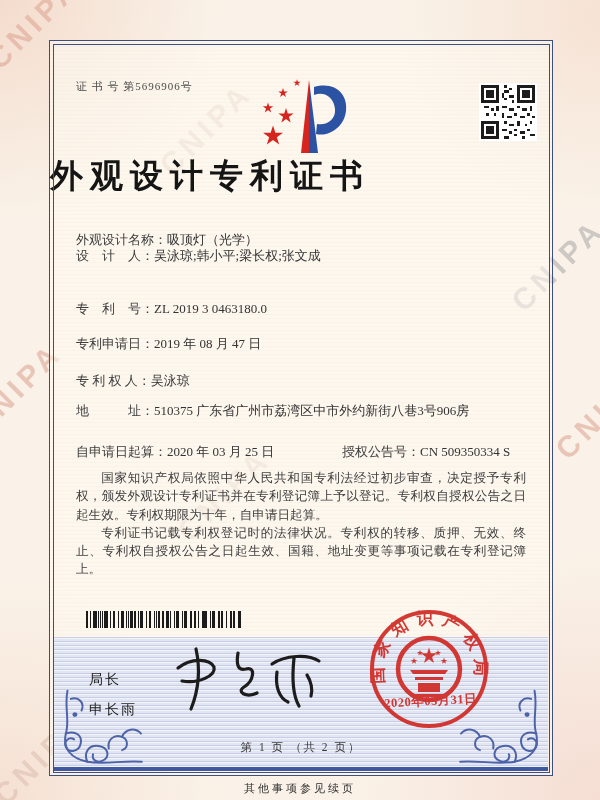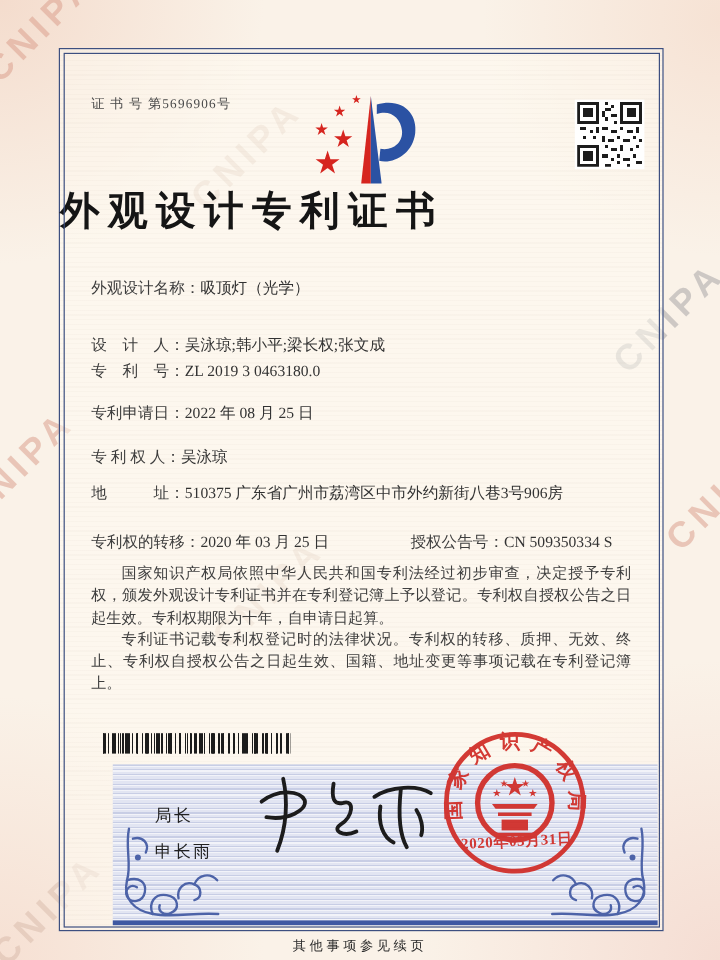--- a/index.html
+++ b/index.html
@@ -34,38 +34,37 @@
   .certno{position:absolute;left:26px;top:38px;font-size:11px;color:#4a4a4a;letter-spacing:1px;}
   .logo{position:absolute;left:206px;top:34px;width:92px;height:86px;}
   .qr{position:absolute;left:429px;top:42px;width:54px;height:54px;background:#fff;padding:2px;}
   .title{
     position:absolute;left:0;top:113px;width:100%;text-align:left;
     font-size:33px;font-weight:bold;color:#151515;letter-spacing:7px;
   }
   .row{position:absolute;left:26px;right:18px;font-size:13px;color:#3d3d3d;white-space:nowrap;}
   .row .lbl{color:#3d3d3d;}
   .row .val{color:#333;margin-top:20px;}
-  .r1{top:190px}.r2{top:238px}.r3{top:259px}.r4{top:294px}.r5{top:331px}.r6{top:361px}.r7{top:402px}
+  .r1{top:190px}.r2{top:206px}.r3{top:259px}.r4{top:294px}.r5{top:331px}.r6{top:361px}.r7{top:402px}
   .grant2{position:absolute;left:266px;top:0;}
   .paras{position:absolute;left:26px;right:26px;top:428px;font-size:12.6px;line-height:18.3px;color:#3e3e3e;}
   .paras p{margin:0;text-indent:2em;text-align:justify;}
   .barcode{
     position:absolute;left:36px;top:570px;width:156px;height:17px;
     background:
       repeating-linear-gradient(90deg,#1b1b1b 0 1px,rgba(0,0,0,0) 1px 4px),
       repeating-linear-gradient(90deg,#1b1b1b 0 2px,rgba(0,0,0,0) 2px 9px),
       repeating-linear-gradient(90deg,#1b1b1b 0 1px,rgba(0,0,0,0) 1px 7px);
   }
   .band{
     position:absolute;left:4px;right:4px;bottom:4px;height:130px;
     background:
       repeating-linear-gradient(0deg, rgba(255,255,255,0.55) 0 1px, rgba(122,136,190,0.25) 1px 2px, rgba(0,0,0,0) 2px 4px),
       #e2e5f2;
     border-bottom:4px solid #3f58a2;
-    margin-left:40px;
   }
   .signer{position:absolute;left:35px;font-size:14px;color:#222;
     font-family:"Liberation Sans","DejaVu Sans",sans-serif;letter-spacing:2px;}
   .signer.t1{top:34px}.signer.t2{top:64px}
   .signature{position:absolute;left:112px;top:0px;width:172px;height:86px;z-index:4;}
   .flourish{position:absolute;width:94px;height:76px;bottom:2px;z-index:5;}
   .flourish.fl{left:2px;}
   .flourish.fr{right:2px;transform:scaleX(-1);}
   .pageno{position:absolute;left:0;width:100%;top:103px;text-align:center;
     font-size:11.5px;color:#3a3a3a;letter-spacing:2px;}
@@ -161,30 +160,30 @@
   <div class="row r1">
     <span class="lbl">外观设计名称：</span><span class="val">吸顶灯（光学）</span>
   </div>
   <div class="row r2">
     <span class="lbl">设　计　人：</span><span class="val">吴泳琼;韩小平;梁长权;张文成</span>
   </div>
   <div class="row r3">
     <span class="lbl">专　利　号：</span><span class="val">ZL 2019 3 0463180.0</span>
   </div>
   <div class="row r4">
-    <span class="lbl">专利申请日：</span><span class="val">2022 年 08 月 25 日</span>
+    <span class="lbl">专利申请日：</span><span class="val">2019 年 08 月 47 日</span>
   </div>
   <div class="row r5">
     <span class="lbl">专 利 权 人：</span><span class="val">吴泳琼</span>
   </div>
   <div class="row r6">
     <span class="lbl">地　　　址：</span><span class="val">510375 广东省广州市荔湾区中市外约新街八巷3号906房</span>
   </div>
   <div class="row r7">
-    <span><span class="lbl">专利权的转移：</span><span class="val">2020 年 03 月 25 日</span></span>
+    <span><span class="lbl">自申请日起算：</span><span class="val">2020 年 03 月 25 日</span></span>
     <span class="grant2"><span class="lbl">授权公告号：</span><span class="val">CN 509350334 S</span></span>
   </div>
 
   <div class="paras">
     <p>国家知识产权局依照中华人民共和国专利法经过初步审查，决定授予专利权，颁发外观设计专利证书并在专利登记簿上予以登记。专利权自授权公告之日起生效。专利权期限为十年，自申请日起算。</p>
     <p>专利证书记载专利权登记时的法律状况。专利权的转移、质押、无效、终止、专利权自授权公告之日起生效、国籍、地址变更等事项记载在专利登记簿上。</p>
   </div>
 
   <div class="barcode"></div>
 
@@ -220,20 +219,21 @@
         <path d="M12 2 C8 22 15 38 10 54 C6 72 16 84 36 88 C58 92 78 86 102 88"></path>
         <path d="M10 54 C22 50 30 56 28 66 C26 76 14 78 10 70 C7 63 14 57 20 61"></path>
         <path d="M36 88 C31 77 38 67 50 69 C62 71 64 83 54 87 C47 90 41 85 43 79"></path>
         <path d="M62 72 C60 62 68 54 78 58 C86 61 86 72 78 74"></path>
         <path d="M78 58 C82 48 94 46 101 54"></path>
         <path d="M16 12 C26 9 33 17 29 26"></path>
         <circle cx="21" cy="31" r="3" fill="#4d63a8" stroke="none"></circle>
       </g>
     </svg>
 
+    <div class="pageno">第 1 页 （共 2 页）</div>
   </div>
 
   <svg class="seal" viewBox="-62 -62 124 124">
     <g opacity="0.92">
       <circle r="57" fill="none" stroke="#d02a24" stroke-width="4"></circle>
       <path id="sealArc" d="M -43 17 A 46 46 0 1 1 43 17" fill="none"></path>
       <text font-size="16.5" fill="#d02a24" letter-spacing="8" font-weight="bold" font-family="'Liberation Serif','DejaVu Serif',serif">
         <textPath href="#sealArc" startOffset="50%" text-anchor="middle">国家知识产权局</textPath>
       </text>
       <g fill="#d02a24">

